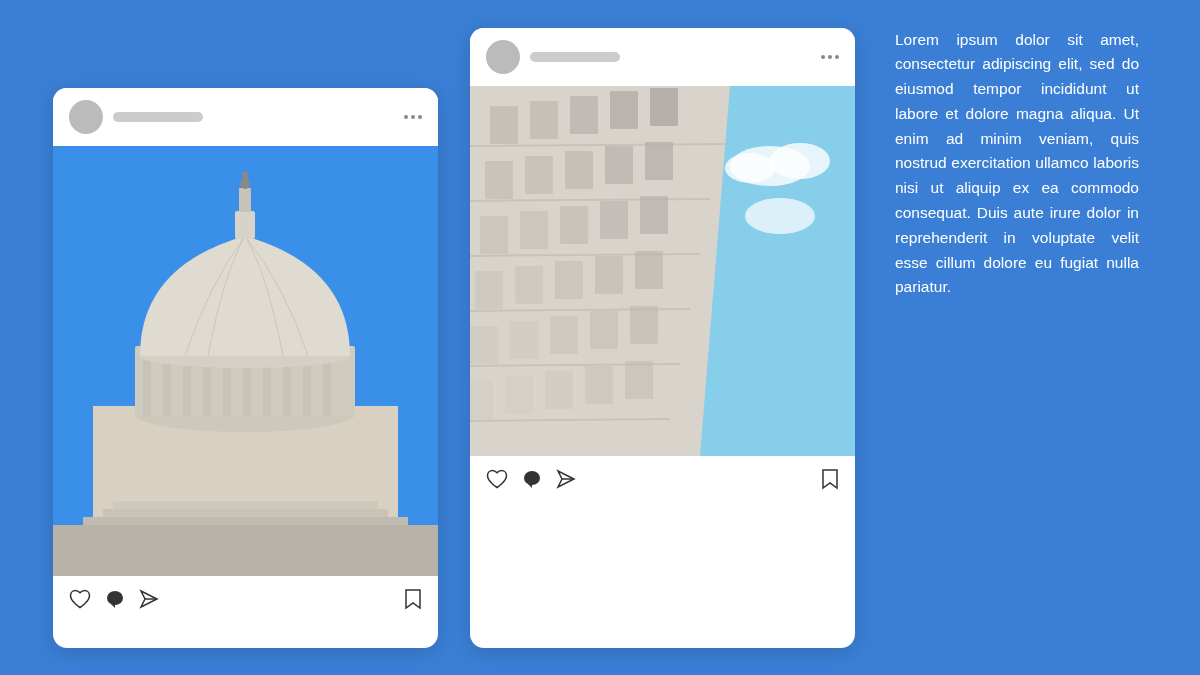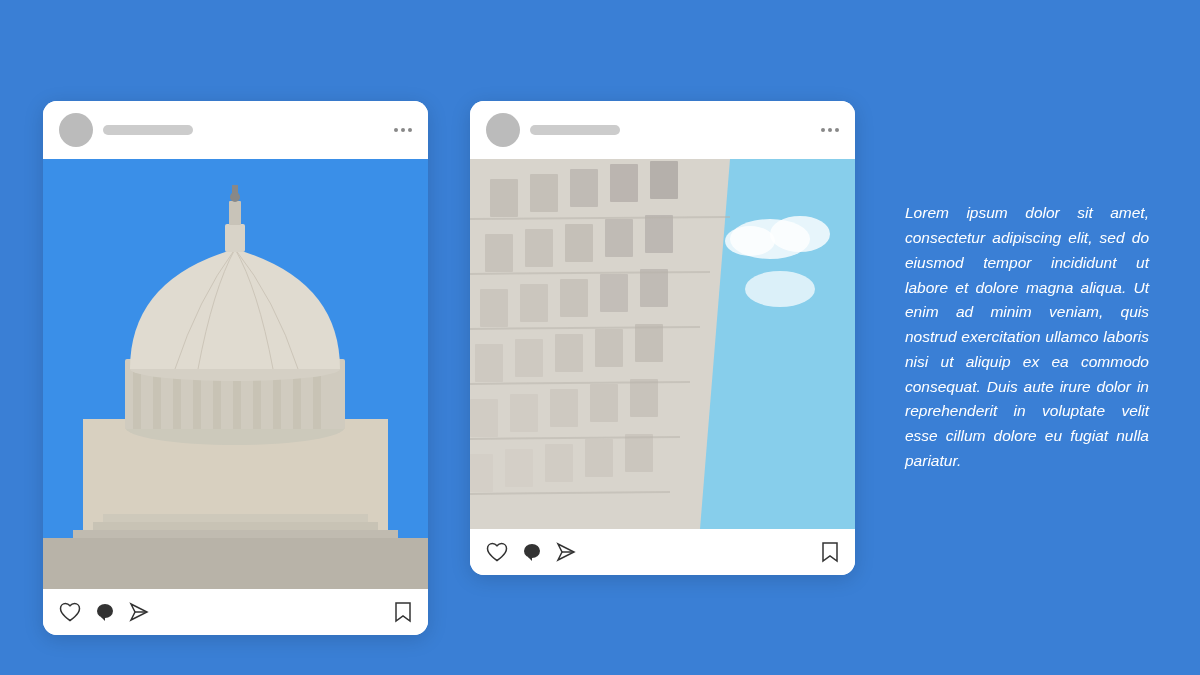--- a/index.html
+++ b/index.html
@@ -10,26 +10,24 @@
       background-color: #3a7fd5;
       display: flex;
       align-items: center;
       justify-content: center;
       font-family: 'Segoe UI', Arial, sans-serif;
       overflow: hidden;
     }
 
     .layout {
       display: flex;
-      align-items: center;
       justify-content: center;
       width: 1140px;
       height: 620px;
-      gap: 42px;
-      font-style: italic;
+      gap: 32px;
     }
 
     
     .card {
       background: #fff;
       border-radius: 14px;
       overflow: hidden;
       box-shadow: 0 4px 20px rgba(0,0,0,0.15);
       display: flex;
       flex-direction: column;

